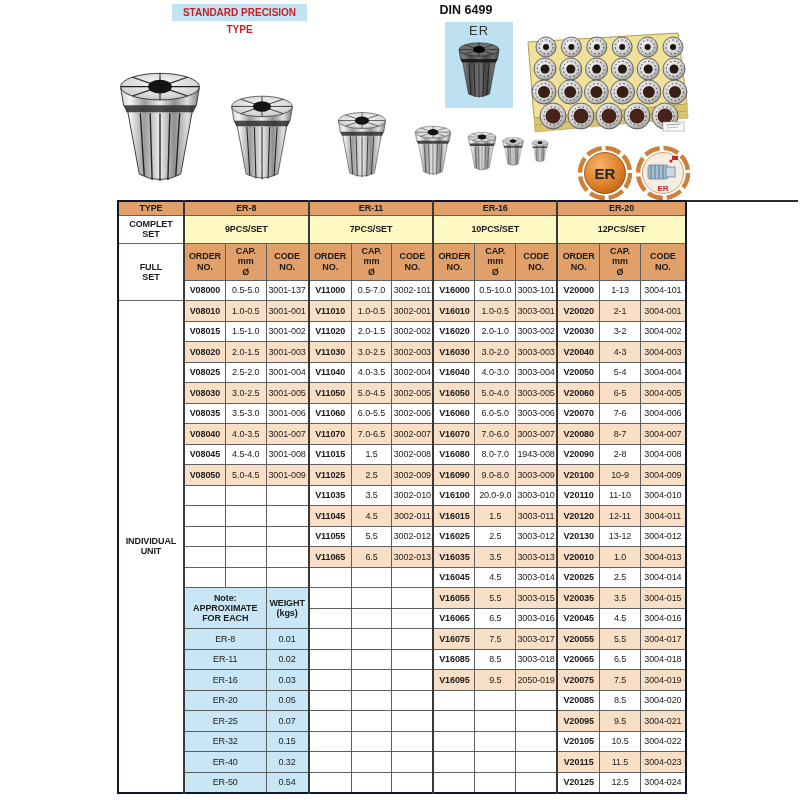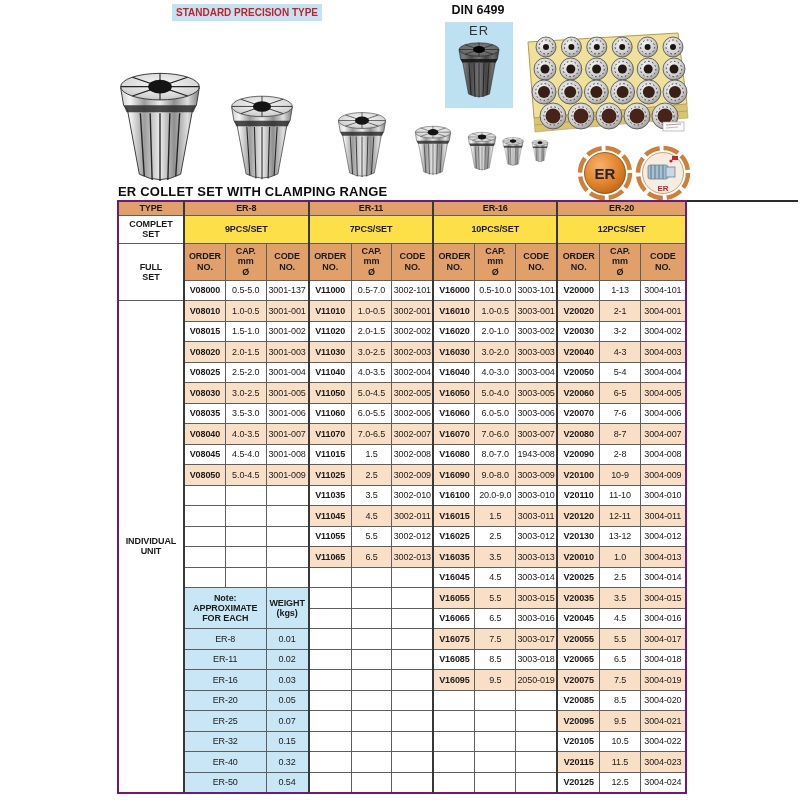--- a/index.html
+++ b/index.html
@@ -1,44 +1,44 @@
 <!DOCTYPE html>
 <html><head>
 <meta charset="utf-8">
 <style>
   html,body{margin:0;padding:0;background:#fff;}
   .page{position:relative;width:800px;height:800px;background:#ffffff;overflow:hidden;
         font-family:"Liberation Sans",sans-serif;color:#1a1a1a;}
   
-  .badge{position:absolute;left:172px;top:4px;width:150px;height:17px;line-height:17px;
+  .badge{position:absolute;left:172px;top:4px;width:135px;height:17px;line-height:17px;
          text-align:center;background:#C3E3F3;color:#C42127;font-size:10px;font-weight:bold;}
-  .din{position:absolute;left:432px;top:3px;width:92px;text-align:center;
+  .din{position:absolute;left:420px;top:3px;width:92px;text-align:center;
        font-size:12.5px;font-weight:bold;color:#111;}
   .title{position:absolute;left:118px;top:184px;font-size:13px;font-weight:bold;
          letter-spacing:.2px;color:#0d0d0d;}
   .rule{position:absolute;left:117px;top:200px;width:681px;height:2px;background:#2d2d2d;}
   
   .erbox{position:absolute;left:445px;top:22px;width:68px;height:86px;background:#BEE1F1;text-align:center;}
   .erbox-label{font-size:13px;color:#333;letter-spacing:1px;margin-top:1px;}
   .erbox svg{filter:brightness(.5) contrast(1.05);}
   
   #gfx{position:absolute;left:0;top:0;pointer-events:none;}
   
   table.t{position:absolute;left:117px;top:200px;width:570px;border-collapse:collapse;
-          table-layout:fixed;border:2px solid #701a75;padding-left:48px;}
+          table-layout:fixed;border:2px solid #0f172a;padding-left:48px;}
   .t td{border:1px solid #5e5e5e;text-align:center;vertical-align:middle;padding:0;
         font-size:9px;line-height:1.12;letter-spacing:-.1px;overflow:hidden;color:#1a1a1a;}
   .t td.gl{border-left:2px solid #383838;}
   tr.rt{height:14px} tr.rs{height:28px} tr.rc{height:37px} tr.rd{height:20.5px}
   .hdr{background:#E1A069;font-weight:bold;}
   .ghdr{background:#E1A069;font-weight:bold;font-size:10px;}
   .wbg{background:#ffffff;}
   .peach{background:#FADFC7;}
   .blue{background:#C8E6F5;}
-  .pcs{font-size:10px;font-weight:bold;background:#fde047;}
+  .pcs{font-size:10px;font-weight:bold;background:#fef9c3;}
   .typelabel{font-size:9.5px;font-weight:bold;background:#fff;}
   .ord{font-weight:bold;}
   .pre{white-space:pre-line;}
   .notehdr{font-weight:bold;margin-left:28px;}
 </style>
 </head>
 <body>
 
 <div class="page">
 
@@ -209,21 +209,20 @@
   <div class="din">DIN 6499</div>
 
   <div class="erbox">
     <div class="erbox-label">ER</div>
     <svg width="54" height="62" viewBox="0 0 100 124">
       <use href="#collet" width="100" height="124"></use>
     </svg>
   </div>
 
   <div class="rule"></div>
-  <div class="title">ER COLLET SET WITH CLAMPING RANGE</div>
 
   <table class="t">
     <colgroup>
       <col style="width:65px">
         <col style="width:41px">
         <col style="width:40px">
         <col style="width:42px">
       <col style="width:42px">
         <col style="width:40px">
         <col style="width:41px">

